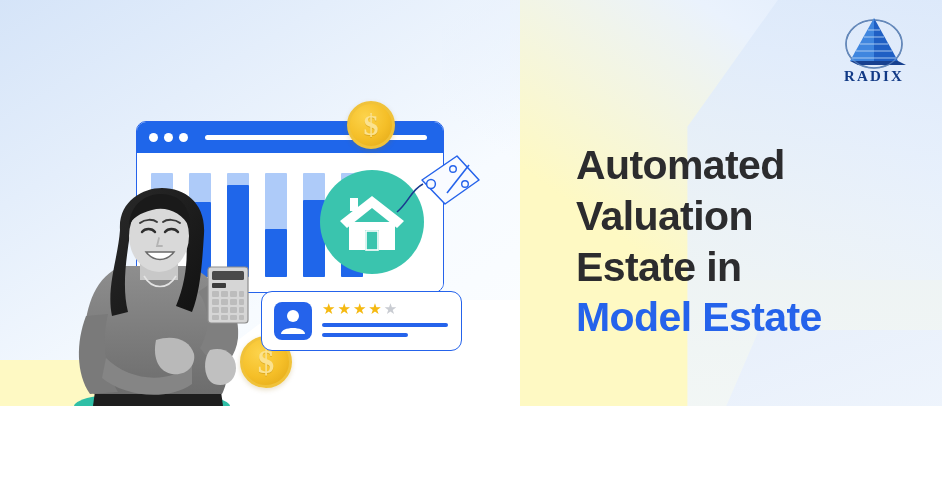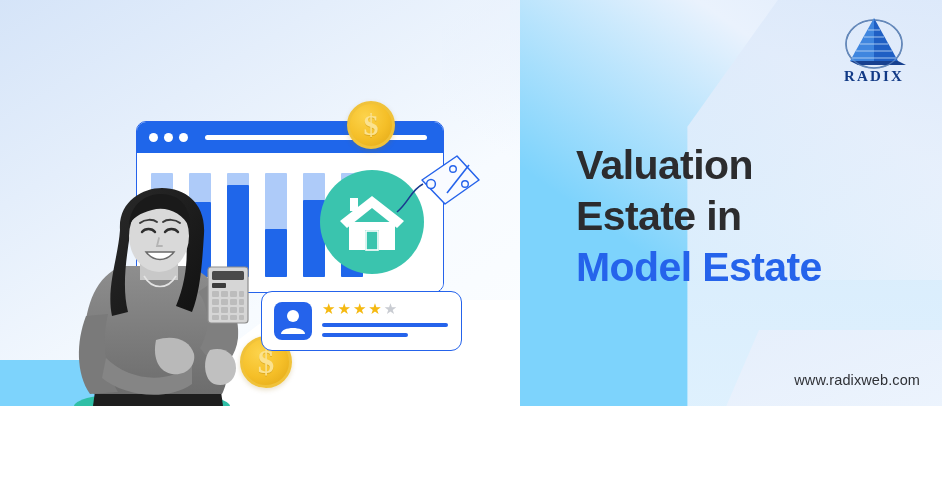--- a/index.html
+++ b/index.html
@@ -4,21 +4,21 @@
 <style>
   * { box-sizing: border-box; margin: 0; padding: 0; }
   html, body {
     width: 942px; height: 495px;
     overflow: hidden;
     font-family: "Liberation Sans", sans-serif;
   }
   .banner {
     position: relative;
     width: 942px; height: 406px;
-    background: #7dd3fc;
+    background: #fef9c3;
     overflow: hidden;
   }
   
   .bg-grad-tl {
     position: absolute; left: -40px; top: -60px;
     width: 560px; height: 420px;
     background: linear-gradient(148deg, #cfe0f7 0%, #e4eefb 38%, #f7fbff 72%, #fbfdff 100%);
     pointer-events: none;
   }
   .bg-grad-tr {
@@ -379,19 +379,19 @@
       <rect x="23" y="41" width="7" height="6" rx="1"></rect>
         <rect x="32" y="41" width="5" height="6" rx="1"></rect>
       <rect x="5" y="49" width="7" height="5" rx="1"></rect>
         <rect x="14" y="49" width="7" height="5" rx="1"></rect>
       <rect x="23" y="49" width="7" height="5" rx="1"></rect>
         <rect x="32" y="49" width="5" height="5" rx="1"></rect>
     </g>
   </svg>
 
   <div class="headline">
+    <div class="line">Automated</div>
     <div class="line">Valuation</div>
     <div class="line">Estate in</div>
     <div class="line accent">Model Estate</div>
   </div>
 
-  <div class="site-url">www.radixweb.com</div>
 </div>
 
 </body></html>

